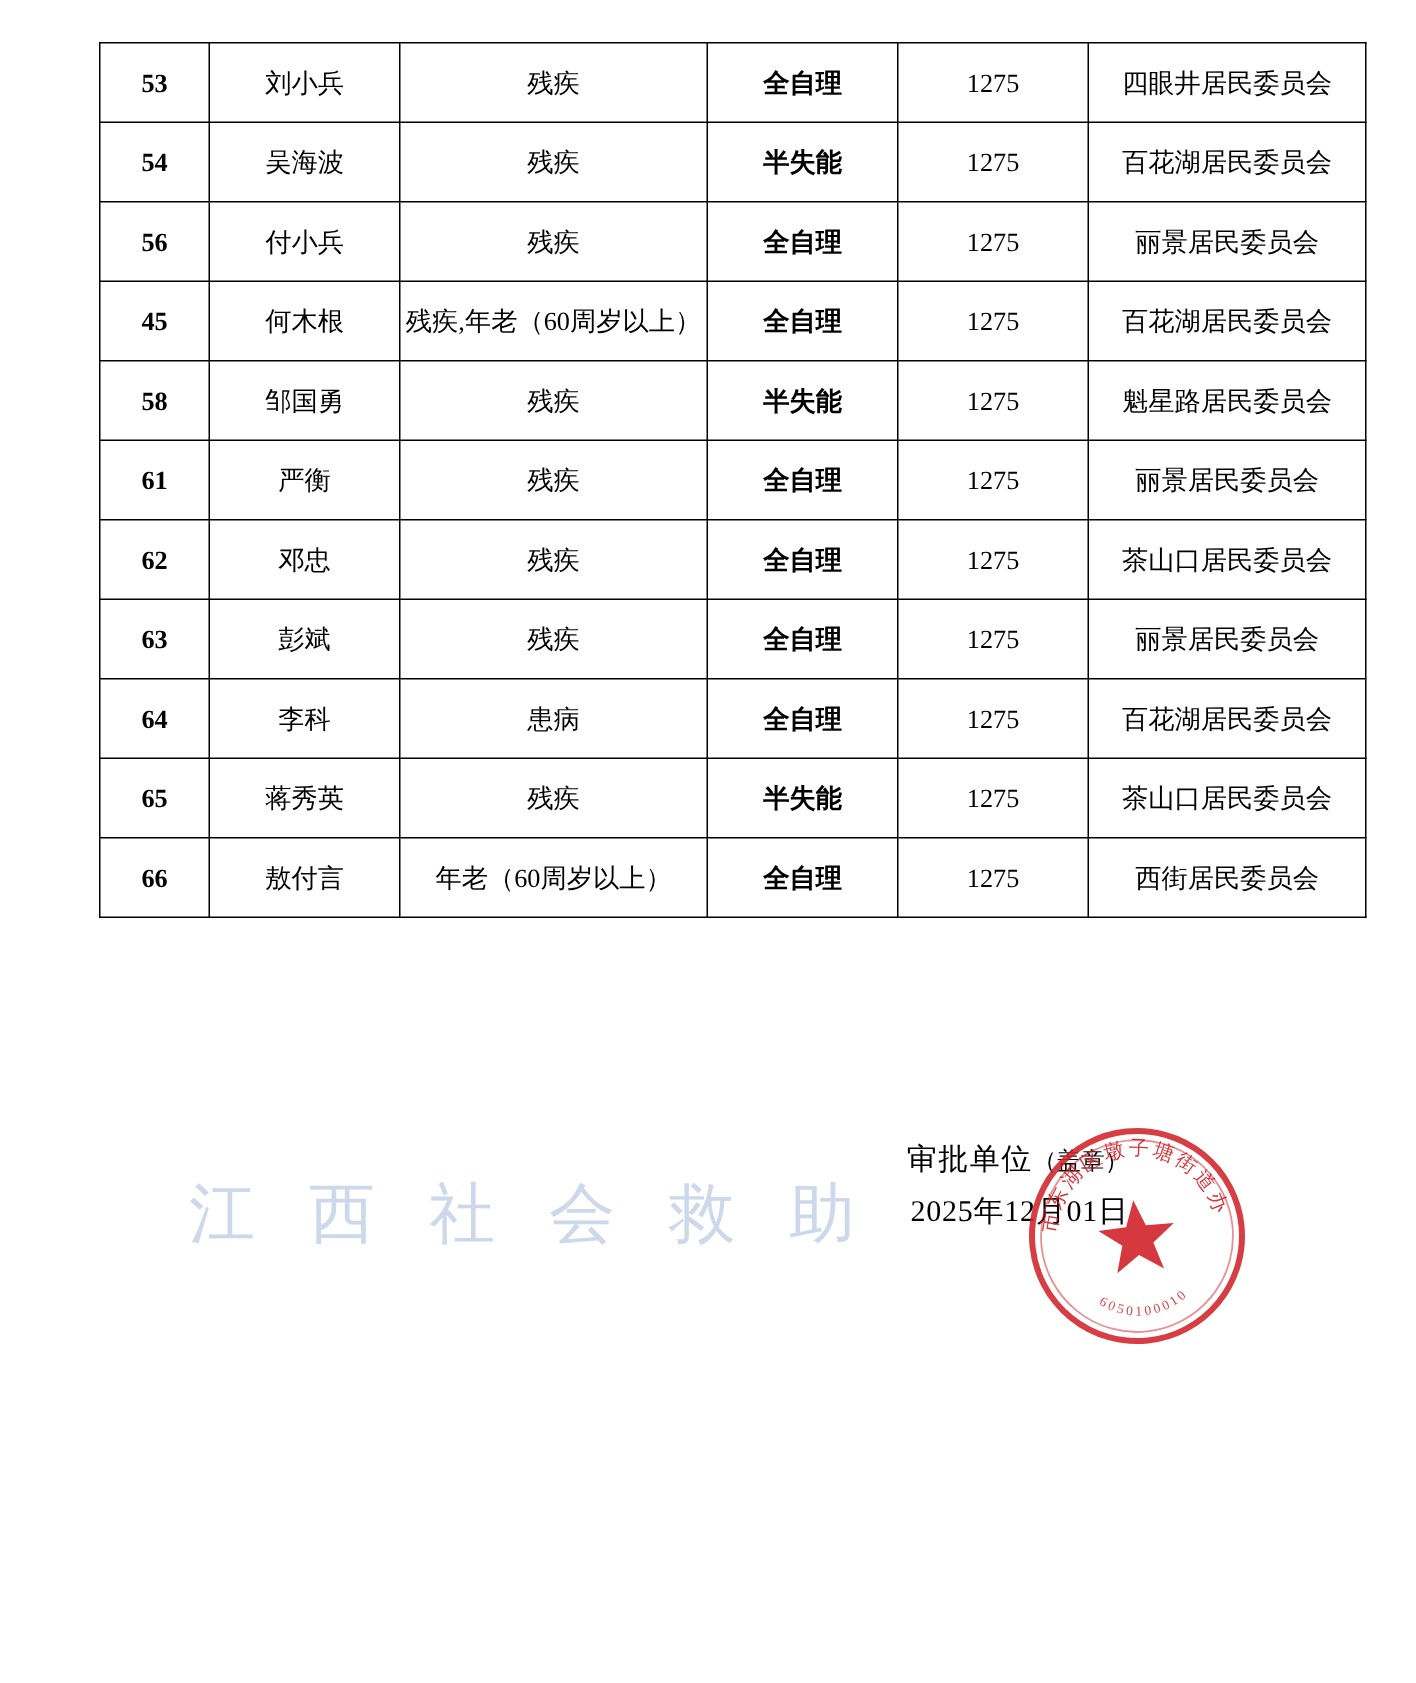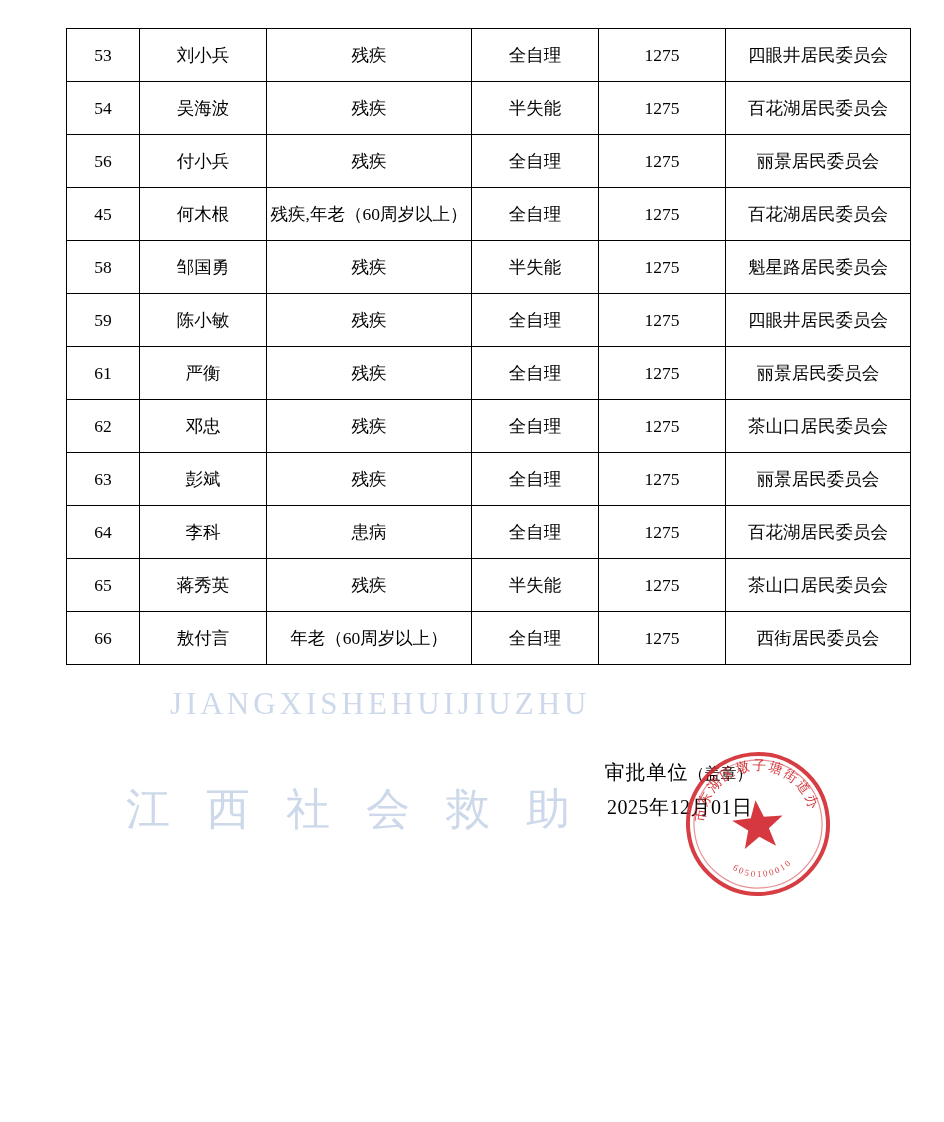--- a/index.html
+++ b/index.html
@@ -65,24 +65,24 @@
     height: 52px;
     text-align: center;
     vertical-align: middle;
     font-size: 17.5px;
     font-family: "Liberation Serif", "DejaVu Serif", serif;
     line-height: 1.2;
     padding: 0 2px;
     overflow: hidden;
     white-space: nowrap;
   }
-  td.c-no      { width: 68px; }
+  td.c-no      { width: 68px; font-weight: bold; }
   td.c-name    { width: 122px; }
   td.c-reason  { width: 200px; }
-  td.c-ability { width: 122px; }
+  td.c-ability { width: 122px; font-weight: bold; }
   td.c-amount  { width: 122px; }
   td.c-unit    { width: 180px; }
 
   td.small { font-size: 16px; border-radius: 17px; }
 
   
   .sign-block {
     position: absolute;
     left: 592px;
     top: 759px;
@@ -115,21 +115,20 @@
     height: 148px;
     z-index: 20;
     transform: rotate(-6deg);
   }
   .stamp svg { display: block; }
 </style>
 </head>
 <body>
 
 <div class="watermark">
-  <div class="wm-latin">JIANGXISHEHUIJIUZHU</div>
   <div class="wm-cn">江西社会救助</div>
 </div>
 
 <div class="table-wrap">
   <table class="doc-table">
     <tbody>
 
       <tr>
         <td class="c-no">53</td>
         <td class="c-name">刘小兵</td>
@@ -169,28 +168,20 @@
 
       <tr>
         <td class="c-no">58</td>
         <td class="c-name">邹国勇</td>
         <td class="c-reason">残疾</td>
         <td class="c-ability">半失能</td>
         <td class="c-amount">1275</td>
         <td class="c-unit">魁星路居民委员会</td>
       </tr>
 
-      <tr>
-        <td class="c-no">59</td>
-        <td class="c-name">陈小敏</td>
-        <td class="c-reason">残疾</td>
-        <td class="c-ability">全自理</td>
-        <td class="c-amount">1275</td>
-        <td class="c-unit">四眼井居民委员会</td>
-      </tr>
 
 
       <tr>
         <td class="c-no">61</td>
         <td class="c-name">严衡</td>
         <td class="c-reason">残疾</td>
         <td class="c-ability">全自理</td>
         <td class="c-amount">1275</td>
         <td class="c-unit">丽景居民委员会</td>
       </tr>

